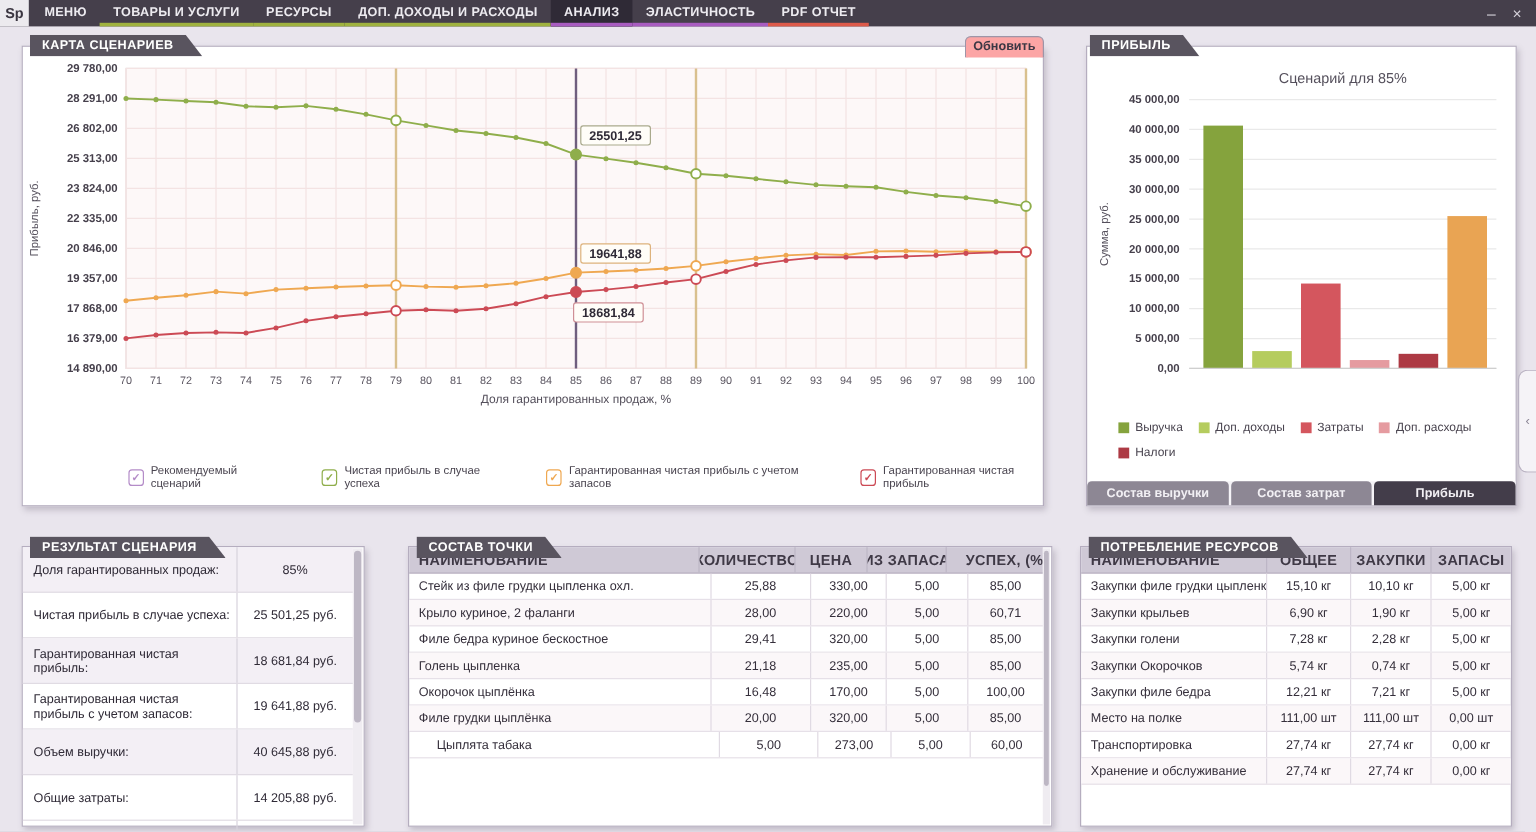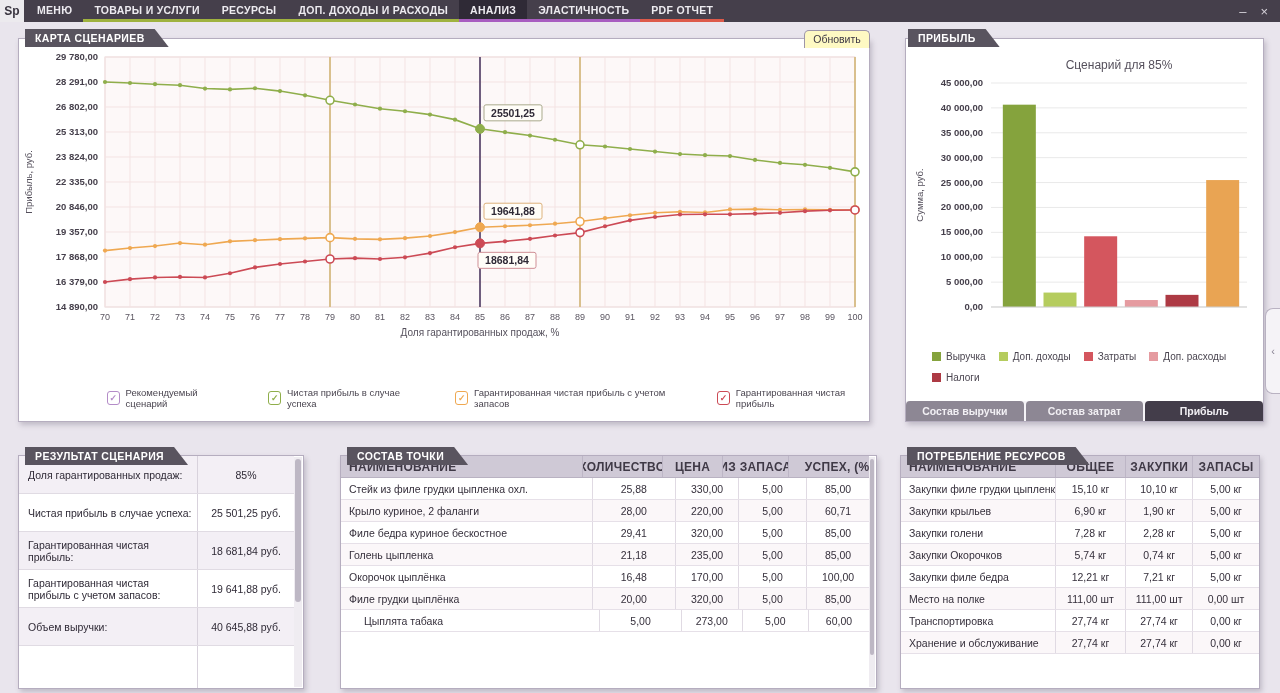--- a/index.html
+++ b/index.html
@@ -13,22 +13,22 @@
   .menu-item{padding:0 11px;display:flex;align-items:center;color:#edebf0;font-size:10.5px;font-weight:bold;
              letter-spacing:.3px;border-bottom:3px solid transparent;cursor:pointer;white-space:nowrap;}
   .menu-item.active{background:#2f2a36;}
   .wincontrols{margin-left:auto;display:flex;align-items:center;gap:14px;padding-right:12px;color:#d6d2da;font-size:13px;}
   .wincontrols span{cursor:pointer;line-height:1;}
   
   .panel{position:absolute;background:#fff;border:1px solid #b5adbf;box-shadow:2px 3px 5px rgba(90,80,100,.28);}
   .panel-tab{position:absolute;height:18px;background:#59545f;color:#fff;font-size:10.5px;font-weight:bold;
              letter-spacing:.4px;line-height:18px;padding:0 24px 0 10px;z-index:4;
              clip-path:polygon(0 0,calc(100% - 14px) 0,100% 100%,0 100%);}
-  .refresh-btn{position:absolute;left:804px;top:30px;width:64px;height:17px;background:#fef9c3;border:1px solid #9d95a8;
-             border-bottom:none;border-radius:5px 5px 0 0;color:#3c3744;font-size:10.5px;font-weight:normal;
+  .refresh-btn{position:absolute;left:804px;top:30px;width:64px;height:17px;background:#fca5a5;border:1px solid #9d95a8;
+             border-bottom:none;border-radius:5px 5px 0 0;color:#3c3744;font-size:10.5px;font-weight:bold;
              text-align:center;line-height:16px;z-index:4;cursor:pointer;}
   
   .lc-legend{position:absolute;left:88px;bottom:12px;display:flex;gap:40px;align-items:center;}
   .lg-item{display:flex;align-items:center;gap:6px;}
   .lg-check{width:12px;height:12px;border-radius:3px;background:#fff;border:1.5px solid;display:flex;
             align-items:center;justify-content:center;font-size:9px;font-weight:bold;cursor:pointer;}
   .lg-label{font-size:9.5px;color:#4a4550;}
   
   .bar-legend{position:absolute;left:26px;top:312px;width:322px;display:flex;flex-wrap:wrap;
               row-gap:10px;column-gap:13px;align-items:center;font-size:10px;color:#4a4550;}
@@ -393,20 +393,24 @@
           <div class="r-value">18 681,84 руб.</div>
         </div>
         <div class="r-row">
           <div class="r-label">Гарантированная чистая прибыль с учетом запасов:</div>
           <div class="r-value">19 641,88 руб.</div>
         </div>
         <div class="r-row odd">
           <div class="r-label">Объем выручки:</div>
           <div class="r-value">40 645,88 руб.</div>
         </div>
+        <div class="r-row">
+          <div class="r-label">Общие затраты:</div>
+          <div class="r-value">14 205,88 руб.</div>
+        </div>
         <div class="r-row r-fill" style="flex: 1 1 0%; border-bottom: none;">
           <div class="r-label"></div>
           <div class="r-value"></div>
         </div>
       </div>
     <div class="scrollbar">
       <div class="scroll-thumb"></div>
     </div>
   </div>
 

